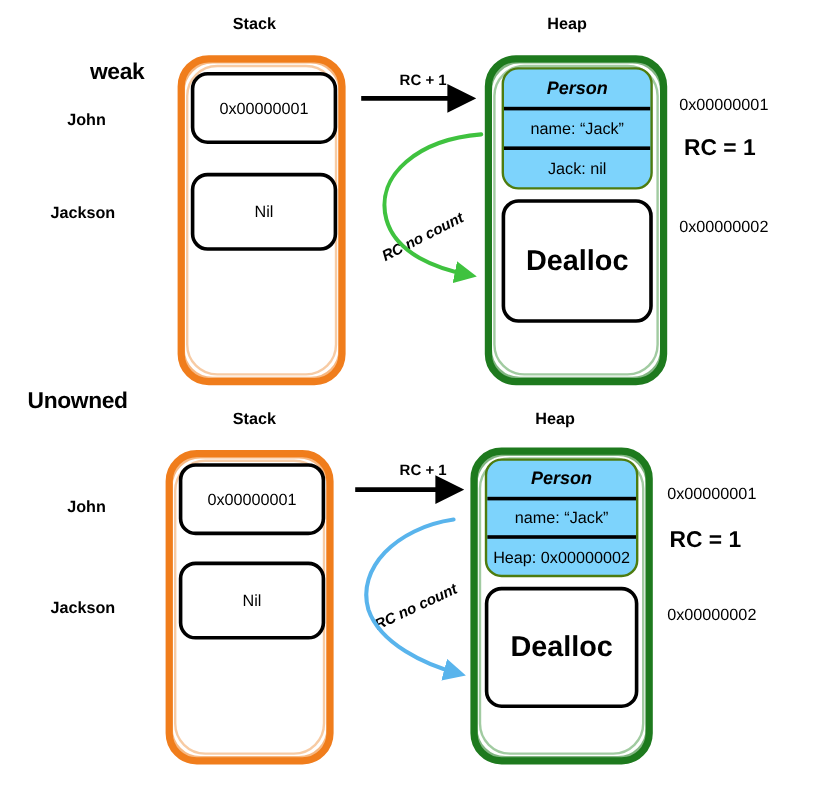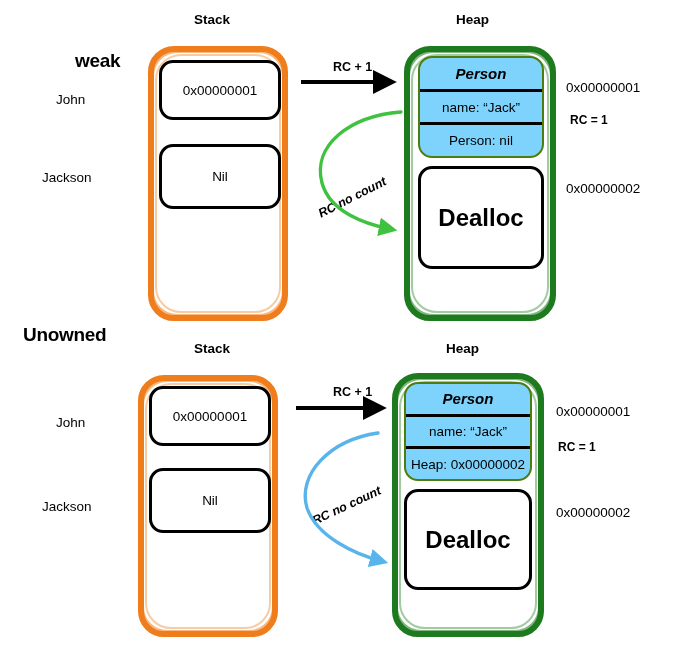--- a/index.html
+++ b/index.html
@@ -27,21 +27,21 @@
     font-size: 19px;
     letter-spacing: -0.3px;
     white-space: nowrap;
   }
   .col-title {
     font-weight: bold;
     font-size: 13.5px;
     white-space: nowrap;
   }
   .var-label {
-    font-weight: normal;
+    font-weight: bold;
     font-size: 13.5px;
     white-space: nowrap;
   }
 
   
   .container-box {
     border-radius: 26px;
     box-sizing: border-box;
   }
   .stack-box {
@@ -113,21 +113,21 @@
     border-bottom: 3px solid #000000;
   }
   .record-row:last-child { border-bottom: none; }
   .record-row.title { font-style: italic; font-weight: bold; font-size: 15px; }
 
   
   .side-note {
     font-size: 13.5px;
     white-space: nowrap;
   }
-  .side-note.bold { font-weight: bold; font-size: 12px; }
+  .side-note.bold { font-weight: bold; font-size: 19px; }
 
   
   .arrow-label {
     font-size: 12.5px;
     font-weight: bold;
     white-space: nowrap;
   }
   .curve-label {
     font-size: 12.5px;
     font-style: italic;
@@ -161,21 +161,21 @@
   <div class="abs var-label" style="left:42px; top:170px;">Jackson</div>
 
   <div class="abs cell" style="left:159px; top:60px; width:122px; height:60px;">0x00000001</div>
   <div class="abs cell" style="left:159px; top:144px; width:122px; height:65px;">Nil</div>
 
   <div class="abs container-box heap-box sketch" style="left:404px; top:46px; width:152px; height:275px;"></div>
 
   <div class="abs record" style="left:418px; top:56px; width:126px; height:102px;">
     <div class="record-row title">Person</div>
     <div class="record-row">name: “Jack”</div>
-    <div class="record-row">Person: nil</div>
+    <div class="record-row">Jack: nil</div>
   </div>
 
   <div class="abs cell big" style="left:418px; top:166px; width:126px; height:103px;">Dealloc</div>
 
   <div class="abs side-note" style="left:566px; top:80px;">0x00000001</div>
   <div class="abs side-note bold" style="left:570px; top:113px;">RC = 1</div>
   <div class="abs side-note" style="left:566px; top:181px;">0x00000002</div>
 
   <div class="abs arrow-label" style="left:333px; top:60px;">RC + 1</div>
   <div class="abs curve-label" style="left:316px; top:208px; transform:rotate(-27deg);">RC no count</div>

